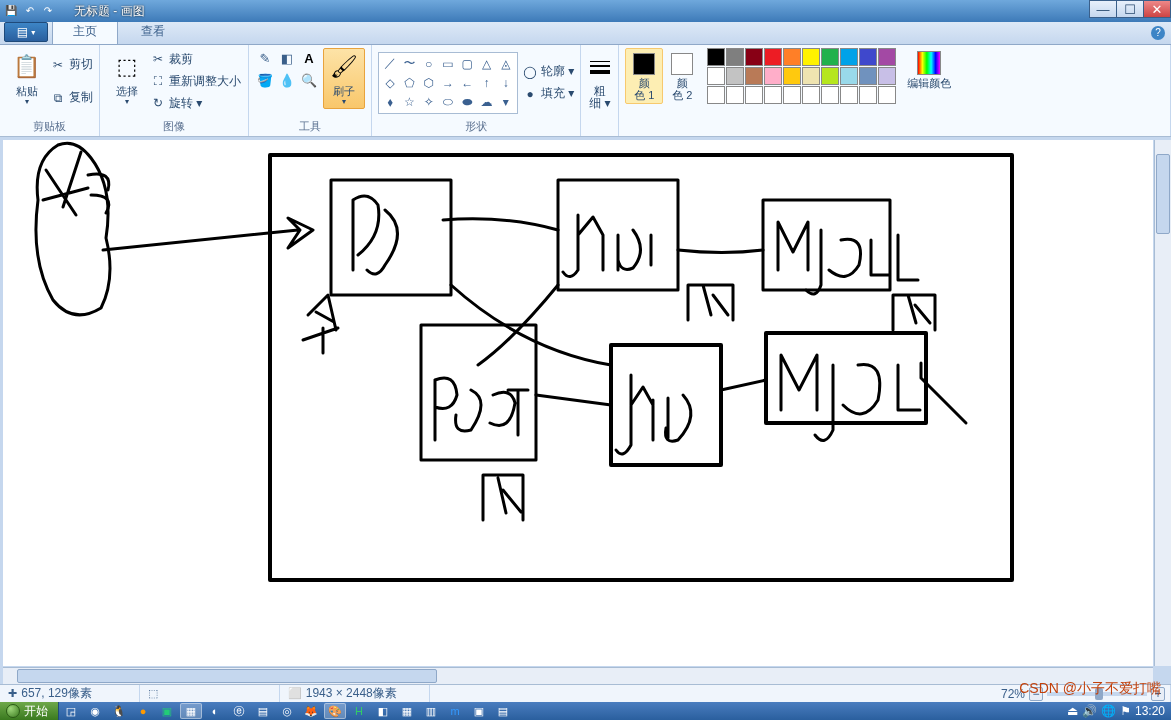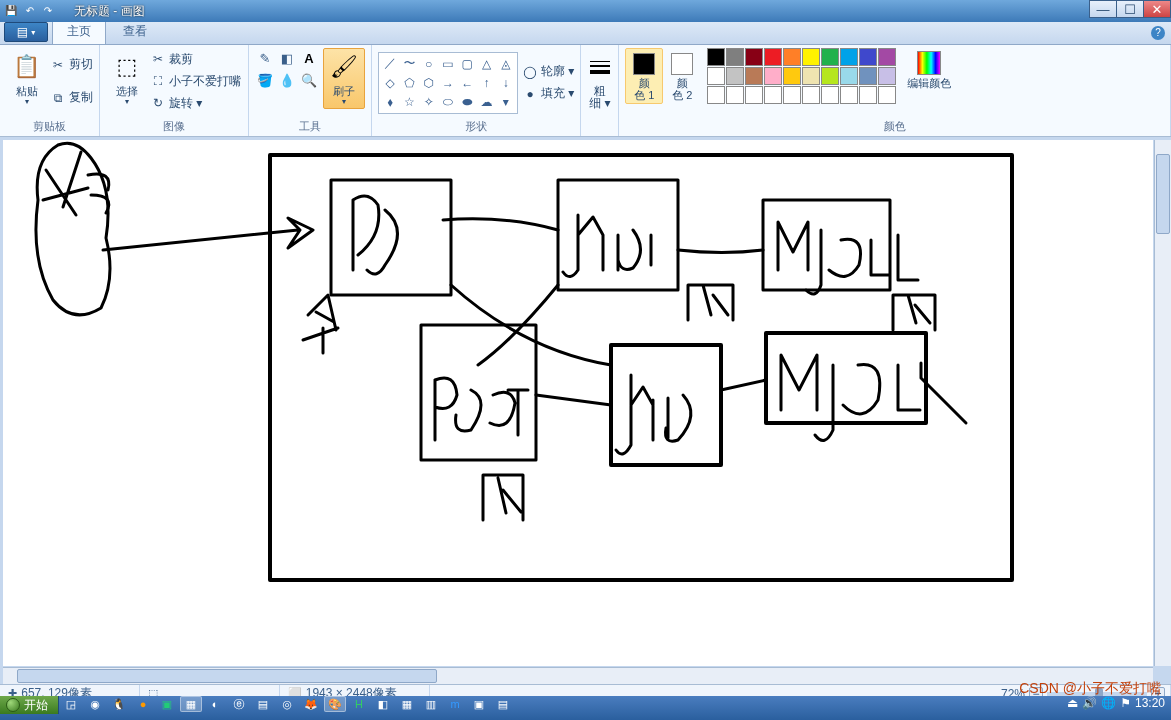--- a/index.html
+++ b/index.html
@@ -5,21 +5,21 @@
 *{box-sizing:border-box;margin:0;padding:0;font-family:"Microsoft YaHei",SimSun,sans-serif;font-size:12px;user-select:none}
 html,body{width:1171px;height:720px;overflow:hidden;background:#fff}
 .titlebar{height:22px;background:linear-gradient(#6fa8dc,#3d7ab8);display:flex;align-items:center;color:#fff;position:relative;padding-left:4px}
 .titlebar .title{margin-left:6px;text-shadow:0 0 2px #000}
 .titlebar .winbtns{position:absolute;right:0;top:0;display:flex;height:18px}
 .winbtn{width:28px;height:18px;border:1px solid #3a5f8a;background:linear-gradient(#e8f0fb,#c5d7ee);display:flex;align-items:center;justify-content:center;font-size:13px;color:#2a4a6f;margin-left:-1px}
 .winbtn.close{background:linear-gradient(#e88,#c44);color:#fff}
 .tabs{height:23px;background:linear-gradient(#dde9f7,#c5d7ee);display:flex;align-items:flex-end;padding-left:4px;border-bottom:1px solid #8fa8c8}
 .filemenu{width:44px;height:20px;background:linear-gradient(#3d85c6,#2a5f9e);border:1px solid #1f4a7a;border-radius:2px;display:flex;align-items:center;justify-content:center;color:#fff;margin-right:4px;margin-bottom:2px}
 .filemenu::after{content:"▾";margin-left:3px;font-size:8px}
-.tab{padding:4px 14px;background:#f5faff;border:1px solid #8fa8c8;border-bottom:none;border-radius:2px 2px 0 0;margin-right:2px;color:#3a5f8a}
+.tab{padding:4px 20px;background:#f5faff;border:1px solid #8fa8c8;border-bottom:none;border-radius:2px 2px 0 0;margin-right:2px;color:#3a5f8a}
 .tab.active{background:#f5faff;font-weight:normal}
 .tab.inactive{background:transparent;border-color:transparent}
 .helpicon{position:absolute;right:6px;top:26px;width:14px;height:14px;border-radius:50%;background:#3d85c6;color:#fff;font-size:10px;text-align:center;line-height:14px}
 .ribbon{height:92px;background:#f5faff;border-bottom:1px solid #a8bcd4;display:flex;position:relative}
 .group{border-right:1px solid #c5d7ee;padding:3px 6px 2px 6px;display:flex;flex-direction:column;justify-content:space-between;height:100%}
 .group-content{display:flex;align-items:flex-start;flex:1}
 .group-label{text-align:center;color:#5a7090;font-size:11px;padding-top:2px}
 .bigbtn{display:flex;flex-direction:column;align-items:center;justify-content:center;padding:2px 4px;border:1px solid transparent;border-radius:2px;min-width:38px}
 .bigbtn.active{border-color:#e8a33d;background:linear-gradient(#fde3a7,#f9c76b)}
 .bigbtn .ico{width:32px;height:32px;margin-bottom:2px;display:flex;align-items:center;justify-content:center;font-size:22px}
@@ -45,21 +45,21 @@
 .scroll-v .thumb{position:absolute;top:14px;left:1px;right:1px;height:80px;background:#c5d7ee;border:1px solid #8fa8c8;border-radius:2px}
 .scroll-h{position:absolute;left:3px;right:18px;bottom:0;height:17px;background:#e8eef7;border-top:1px solid #a8bcd4}
 .scroll-h .thumb{position:absolute;left:14px;top:1px;bottom:1px;width:420px;background:#c5d7ee;border:1px solid #8fa8c8;border-radius:2px}
 .statusbar{position:absolute;bottom:18px;left:0;right:0;height:18px;background:#f0f5fc;border-top:1px solid #a8bcd4;display:flex;align-items:center;font-size:11px;color:#3a5f8a}
 .statusbar .cell{border-right:1px solid #c5d7ee;padding:0 8px;height:100%;display:flex;align-items:center}
 .statusbar .sico{margin-right:4px;font-size:11px}
 .zoom{position:absolute;right:6px;display:flex;align-items:center;gap:4px}
 .zoom .track{width:100px;height:4px;background:#c5d7ee;position:relative}
 .zoom .track .knob{position:absolute;left:48px;top:-4px;width:8px;height:12px;background:#8fa8c8;border-radius:2px}
 .zoom .pm{width:14px;height:14px;border:1px solid #8fa8c8;background:#e8eef7;text-align:center;line-height:12px;border-radius:2px}
-.taskbar{position:absolute;bottom:0;left:0;right:0;height:24px;background:linear-gradient(#4a7dbf,#2a5f9e);display:flex;}
+.taskbar{position:absolute;bottom:0;left:0;right:0;height:18px;background:linear-gradient(#4a7dbf,#2a5f9e);display:flex;align-items:center}
 .startbtn{height:18px;padding:0 10px 0 6px;background:linear-gradient(#6ea84a,#3a7a1f);color:#fff;display:flex;align-items:center;border-right:1px solid #1f4a7a}
 .startbtn .orb{width:14px;height:14px;border-radius:50%;background:radial-gradient(circle at 30% 30%,#9fd87a,#3a7a1f);margin-right:4px;border:1px solid #2a5a15}
 .tbicon{width:22px;height:16px;margin:0 1px;border:1px solid transparent;display:flex;align-items:center;justify-content:center;font-size:11px;color:#fff;border-radius:2px}
 .tbicon.sel{background:rgba(255,255,255,.25);border-color:rgba(255,255,255,.4)}
 .tray{position:absolute;right:4px;display:flex;align-items:center;color:#fff;font-size:11px}
 .tray span{margin:0 2px}
 .watermark{position:absolute;right:10px;bottom:22px;color:#c2410c;font-size:14px;font-family:Liberation Sans, sans-serif}
 .qat{position:absolute;left:4px;top:2px;display:flex;gap:2px}
 .qat span{width:16px;height:16px;display:flex;align-items:center;justify-content:center;color:#fff;font-size:10px}
 </style>
@@ -119,21 +119,21 @@
         <div class="lbl">选择</div>
         <div style="font-size:8px;color:#2a4a6f">▾</div>
       </div>
       <div class="vcol" style="width:92px">
         <div class="smallrow">
             <span class="sico">✂</span>
             <span>裁剪</span>
           </div>
         <div class="smallrow">
             <span class="sico">⛶</span>
-            <span>小子不爱打嘴</span>
+            <span>重新调整大小</span>
           </div>
         <div class="smallrow">
             <span class="sico">↻</span>
             <span>旋转 ▾</span>
           </div>
       </div>
     </div>
     <div class="group-label">图像</div>
   </div>
 
@@ -251,21 +251,20 @@
           <div style="background: rgb(255, 255, 255);"></div>
           <div style="background: rgb(255, 255, 255);"></div>
           <div style="background: rgb(255, 255, 255);"></div>
           <div style="background: rgb(255, 255, 255);"></div>
         </div>
       <div class="bigbtn" style="margin-left:6px">
         <div class="ico" style="background:linear-gradient(90deg,red,yellow,lime,cyan,blue,magenta);width:24px;height:24px;border:1px solid #888"></div>
         <div class="lbl">编辑颜色</div>
       </div>
     </div>
-    <div class="group-label">颜色</div>
   </div>
 </div>
 
 <div class="canvas-area">
   <div class="canvas-wrap">
     <svg viewBox="0 0 1138 530">
 
       <rect x="267" y="15" width="742" height="425" class="thick"></rect>
 
       <rect x="328" y="40" width="120" height="115"></rect>

